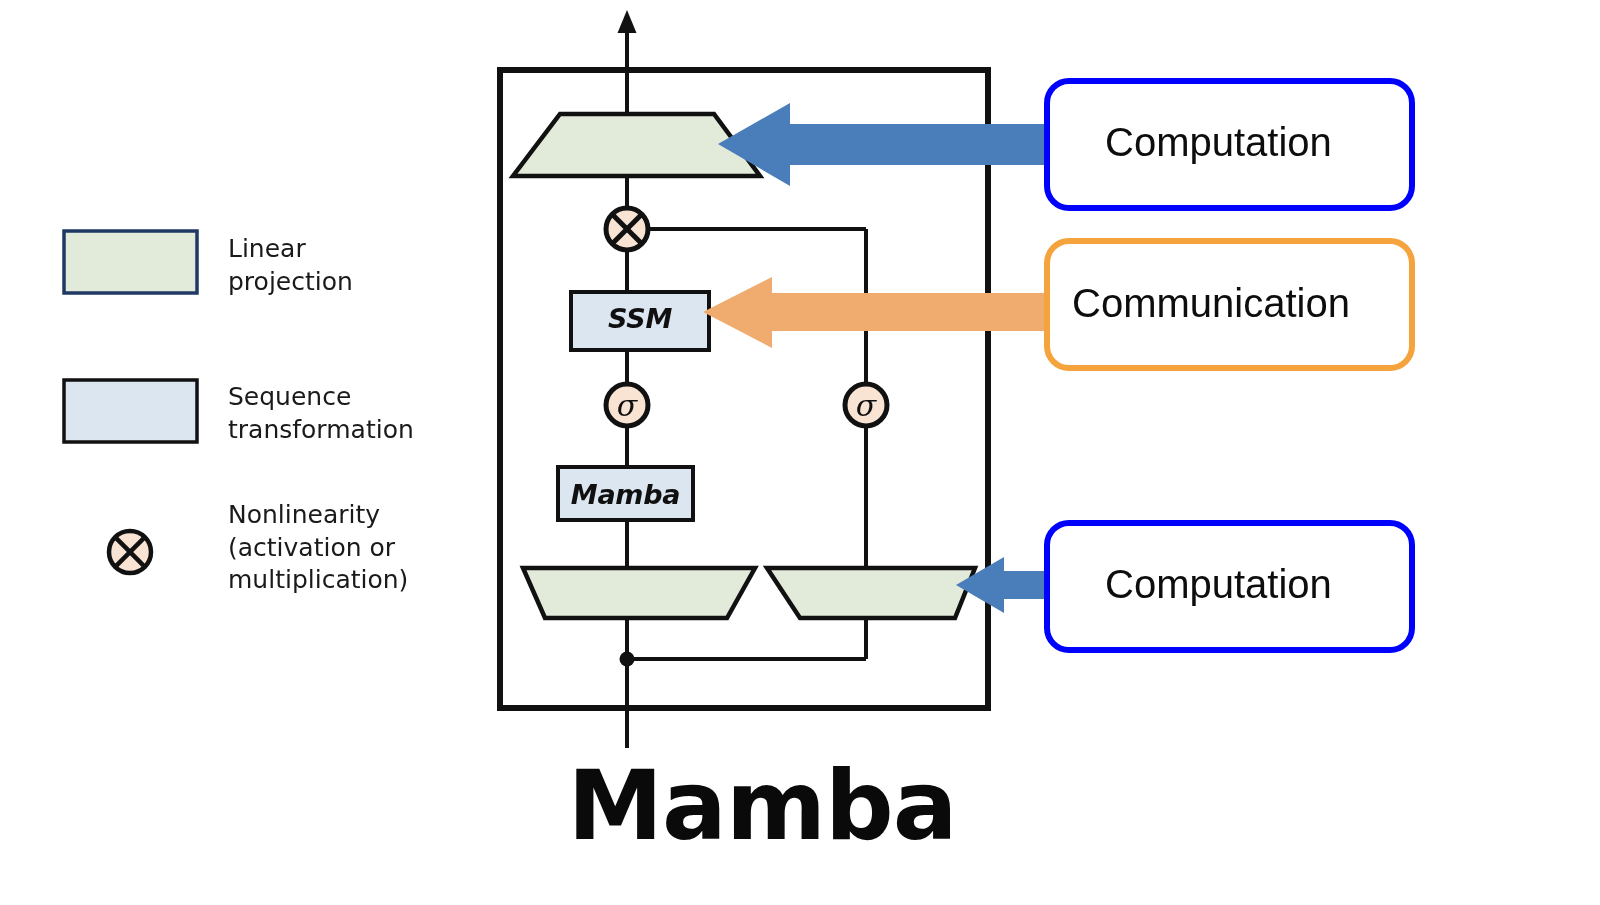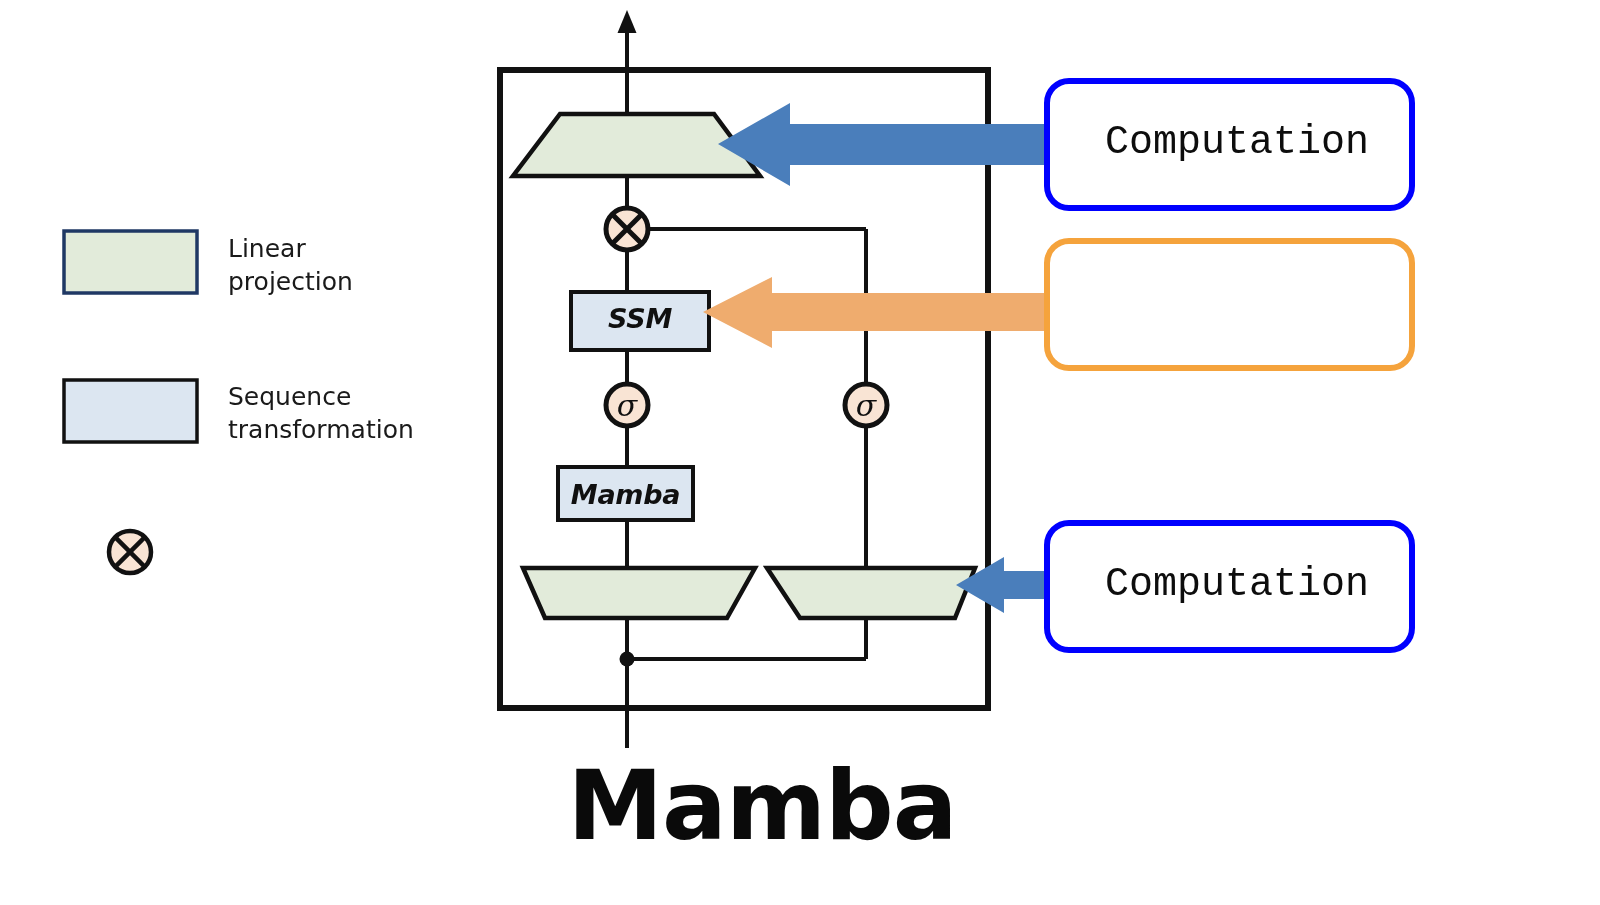--- a/index.html
+++ b/index.html
@@ -47,21 +47,21 @@
     font-size:30px;
     color:#101010;
     text-align:center;
   }
   #sigma-left-label  { left:603px; top:388px; width:48px; }
   #sigma-right-label { left:842px; top:388px; width:48px; }
 
   
   .callout-text{
     position:absolute;
-    font-family:Liberation Mono, monospace;
+    font-family:Liberation Sans, sans-serif;
     font-size:40px;
     color:#0d0d0d;
     white-space:nowrap;
   }
   #callout-top-label   { left:1105px; top:120px; }
   #callout-mid-label   { left:1072px; top:281px; }
   #callout-bot-label   { left:1105px; top:562px; }
 
   
   #model-title{
@@ -149,29 +149,33 @@
 
     <rect x="1047" y="523" width="365" height="127" rx="22" ry="22" fill="#FFFFFF" stroke="#0000FF" stroke-width="6"></rect>
   </svg>
 
   <div class="legend-label" id="legend-label-linear">Linear
 projection</div>
 
   <div class="legend-label" id="legend-label-sequence">Sequence
 transformation</div>
 
+  <div class="legend-label" id="legend-label-nonlin">Nonlinearity
+(activation or
+multiplication)</div>
 
   <div class="block-text" id="ssm-label">SSM</div>
 
   <div class="block-text" id="conv-label">Mamba</div>
 
   <div class="sigma-text" id="sigma-left-label">σ</div>
 
   <div class="sigma-text" id="sigma-right-label">σ</div>
 
   <div class="callout-text" id="callout-top-label">Computation</div>
 
+  <div class="callout-text" id="callout-mid-label">Communication</div>
 
   <div class="callout-text" id="callout-bot-label">Computation</div>
 
   <div id="model-title">Mamba</div>
 
 </div>
 
 </body></html>

